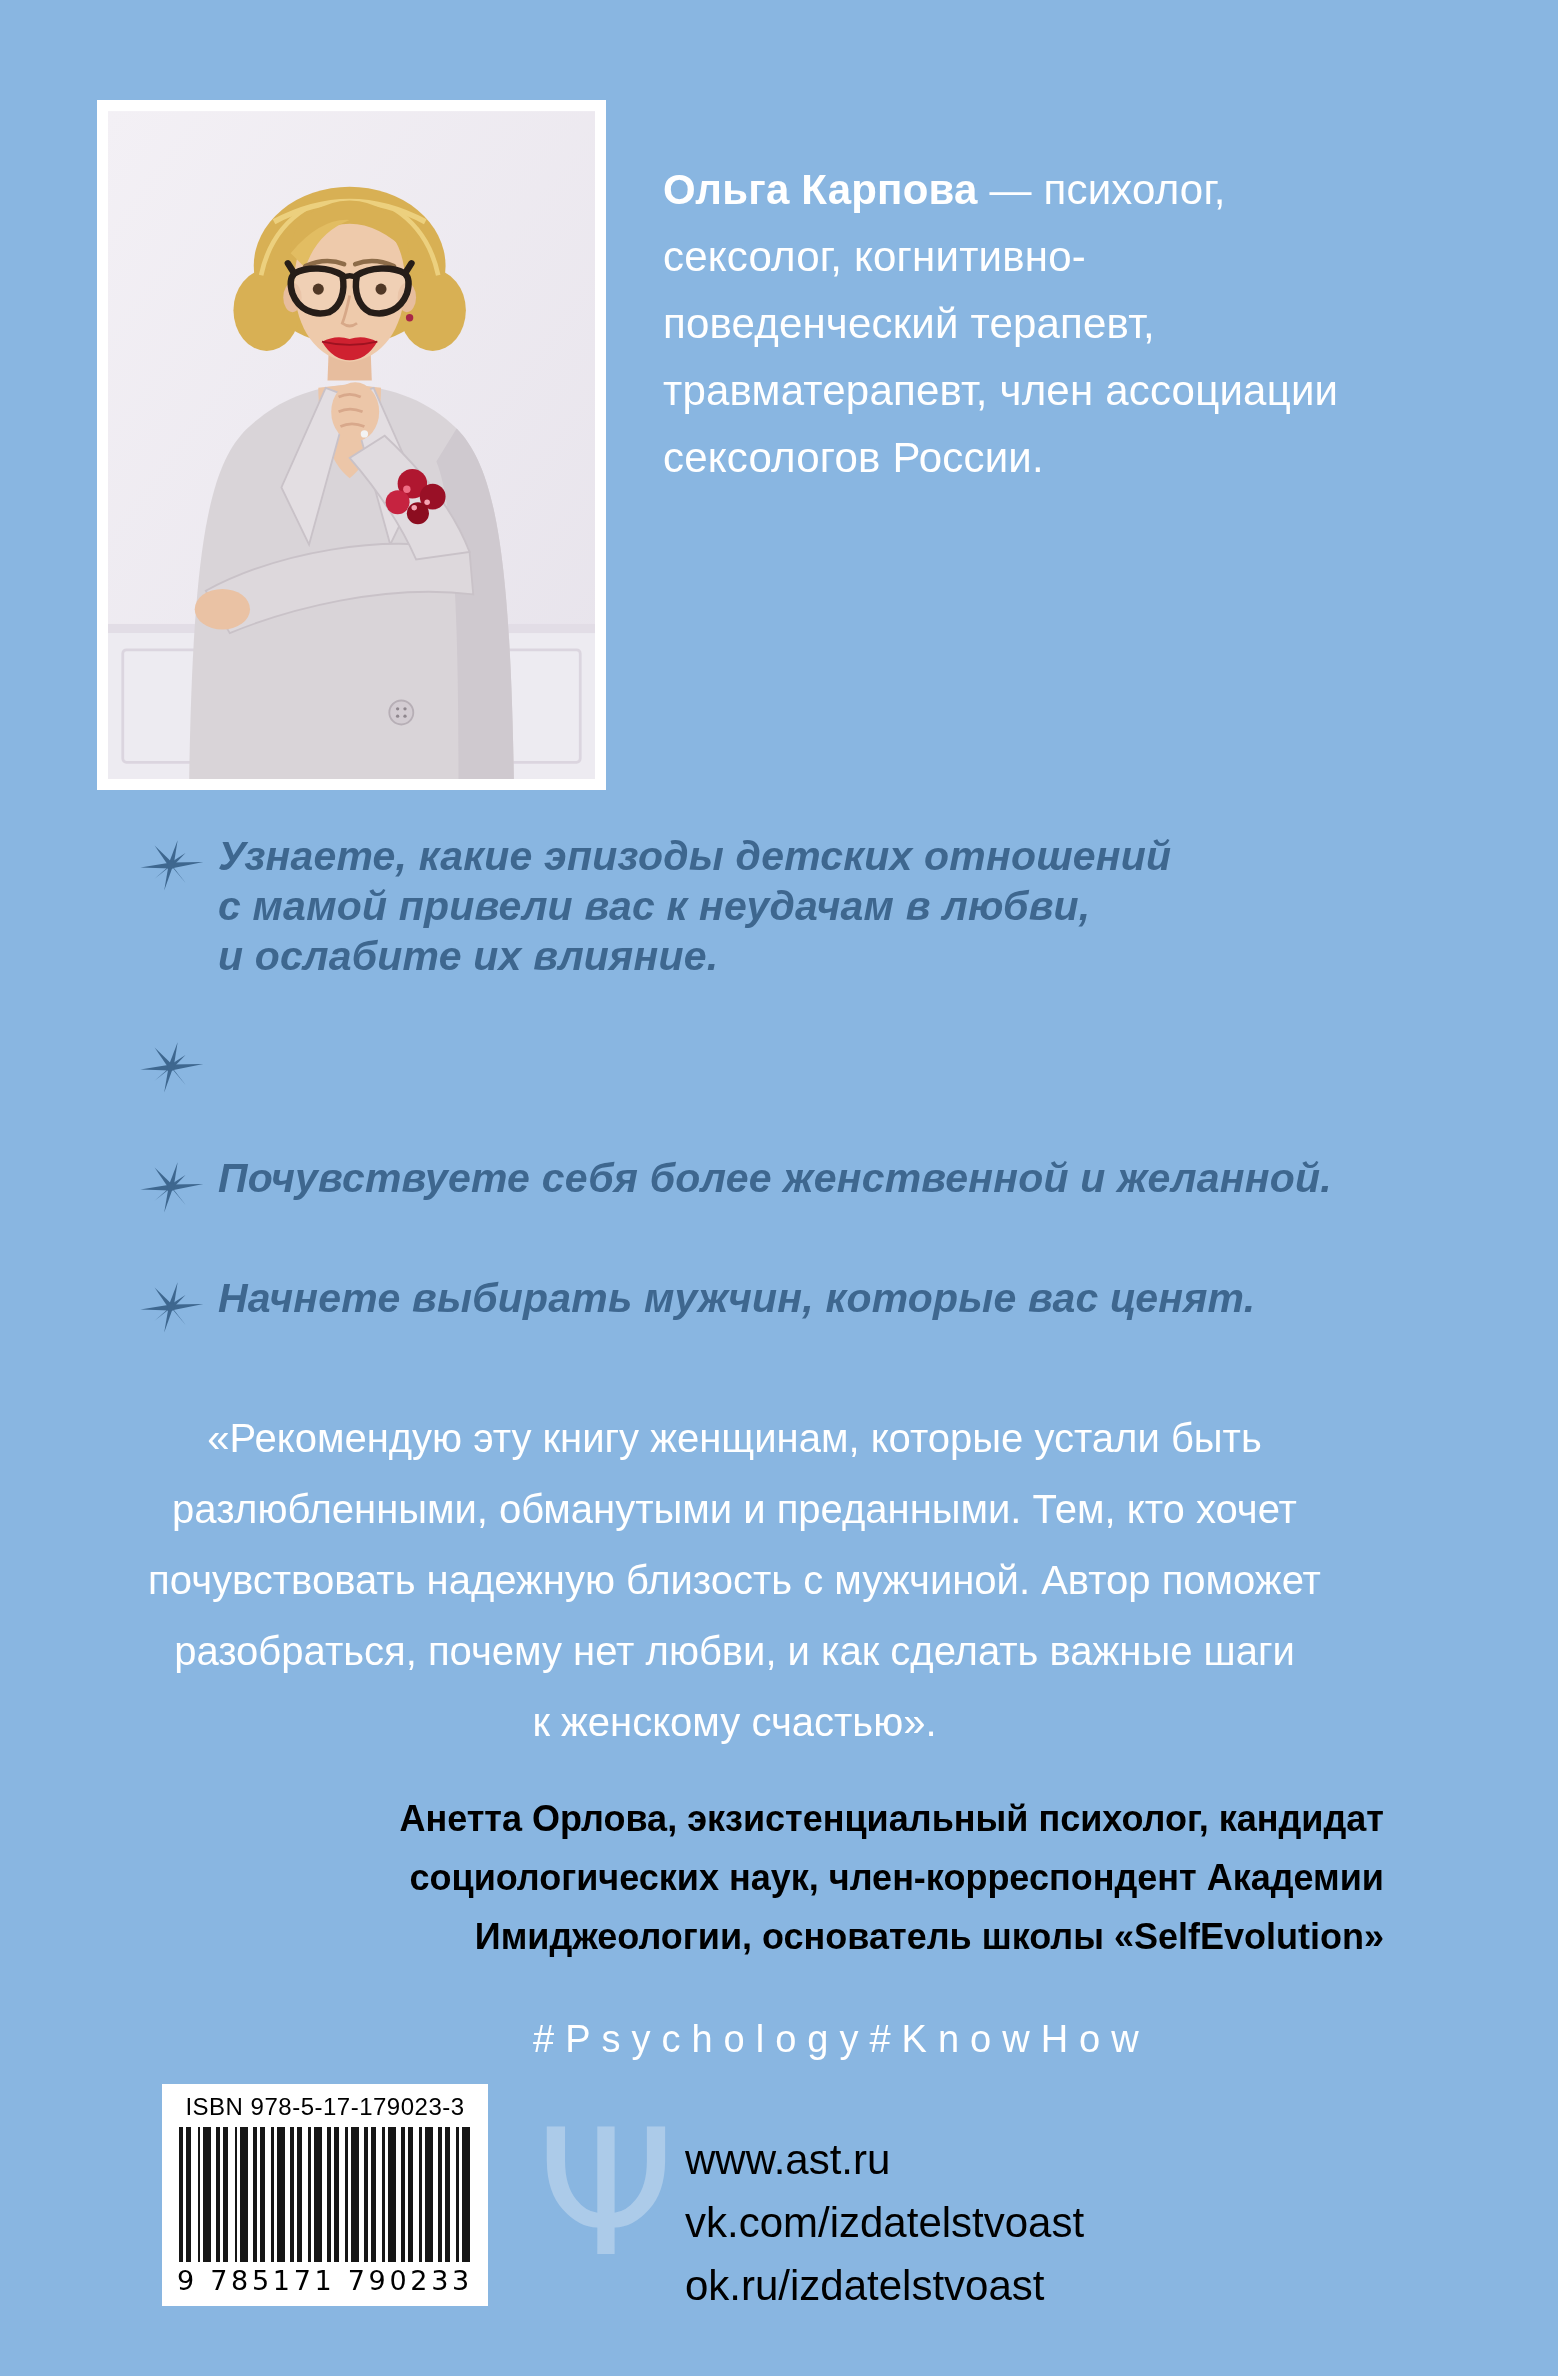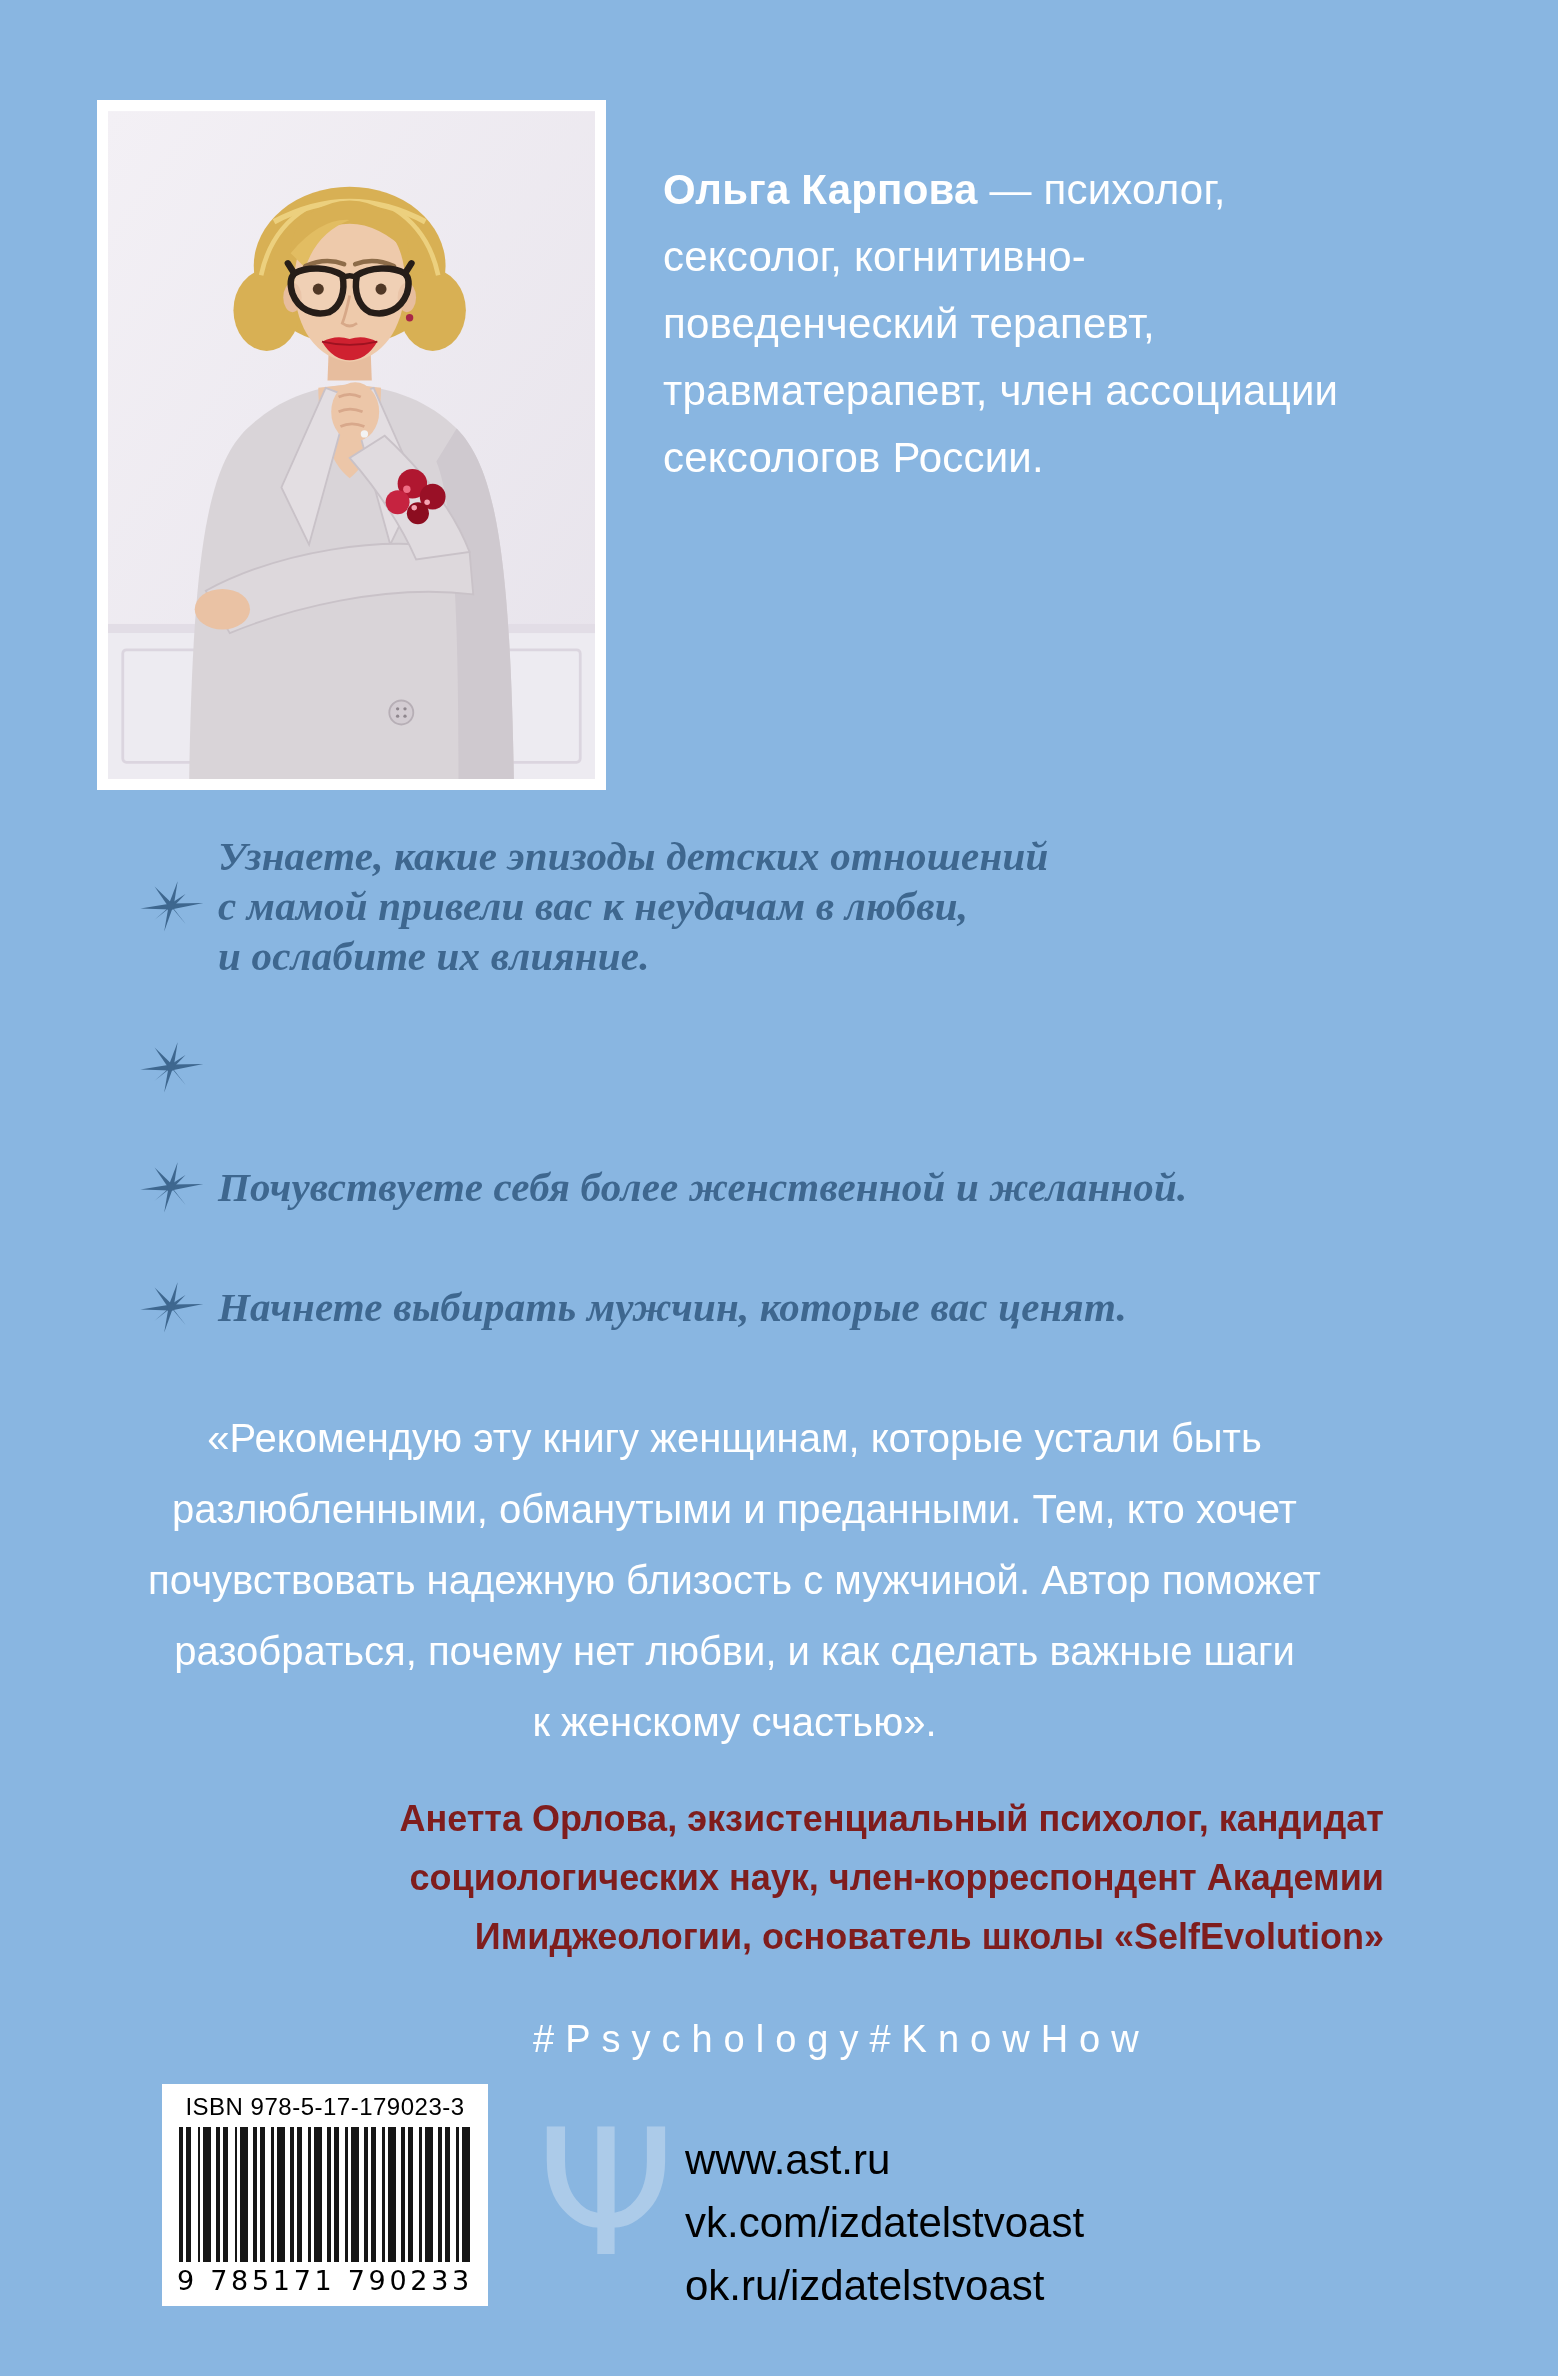--- a/index.html
+++ b/index.html
@@ -20,36 +20,36 @@
 
   
   .author-bio{
     position:absolute;left:663px;top:89px;width:831px;
     color:#ffffff;font-size:42px;line-height:67px;font-weight:400;letter-spacing:0.2px;
   }
   .author-bio .name{font-weight:700;}
 
   
   .bullets{position:absolute;left:137px;top:831px;width:1227px;}
-  .bullet{display:flex;align-items:center;margin-bottom:52px;font-family:Liberation Serif, serif;}
+  .bullet{display:flex;align-items:flex-start;margin-bottom:52px;}
   .bullet .star{width:68px;height:68px;flex:0 0 68px;margin-top:0;}
   .bullet .star svg{width:68px;height:68px;display:block;}
   .bullet-text{
     margin-left:13px;color:#3e678f;
     font-size:41px;line-height:50px;font-style:italic;font-weight:700;letter-spacing:0.2px;
   }
 
   
   .quote{
     position:absolute;left:118px;top:1403px;width:1233px;text-align:center;
     color:#ffffff;font-size:40px;line-height:71px;font-weight:400;
   }
   .attribution{
     position:absolute;right:175px;top:1789px;width:1154px;text-align:right;
-    color:#7f1d1d;font-size:36px;line-height:59px;font-weight:700;
+    color:#000000;font-size:36px;line-height:59px;font-weight:700;
   }
 
   
   .hashtag{
     position:absolute;left:533px;top:2018px;
     color:#ffffff;font-size:38px;font-weight:400;letter-spacing:11px;
   }
 
   
   .barcode-panel{

